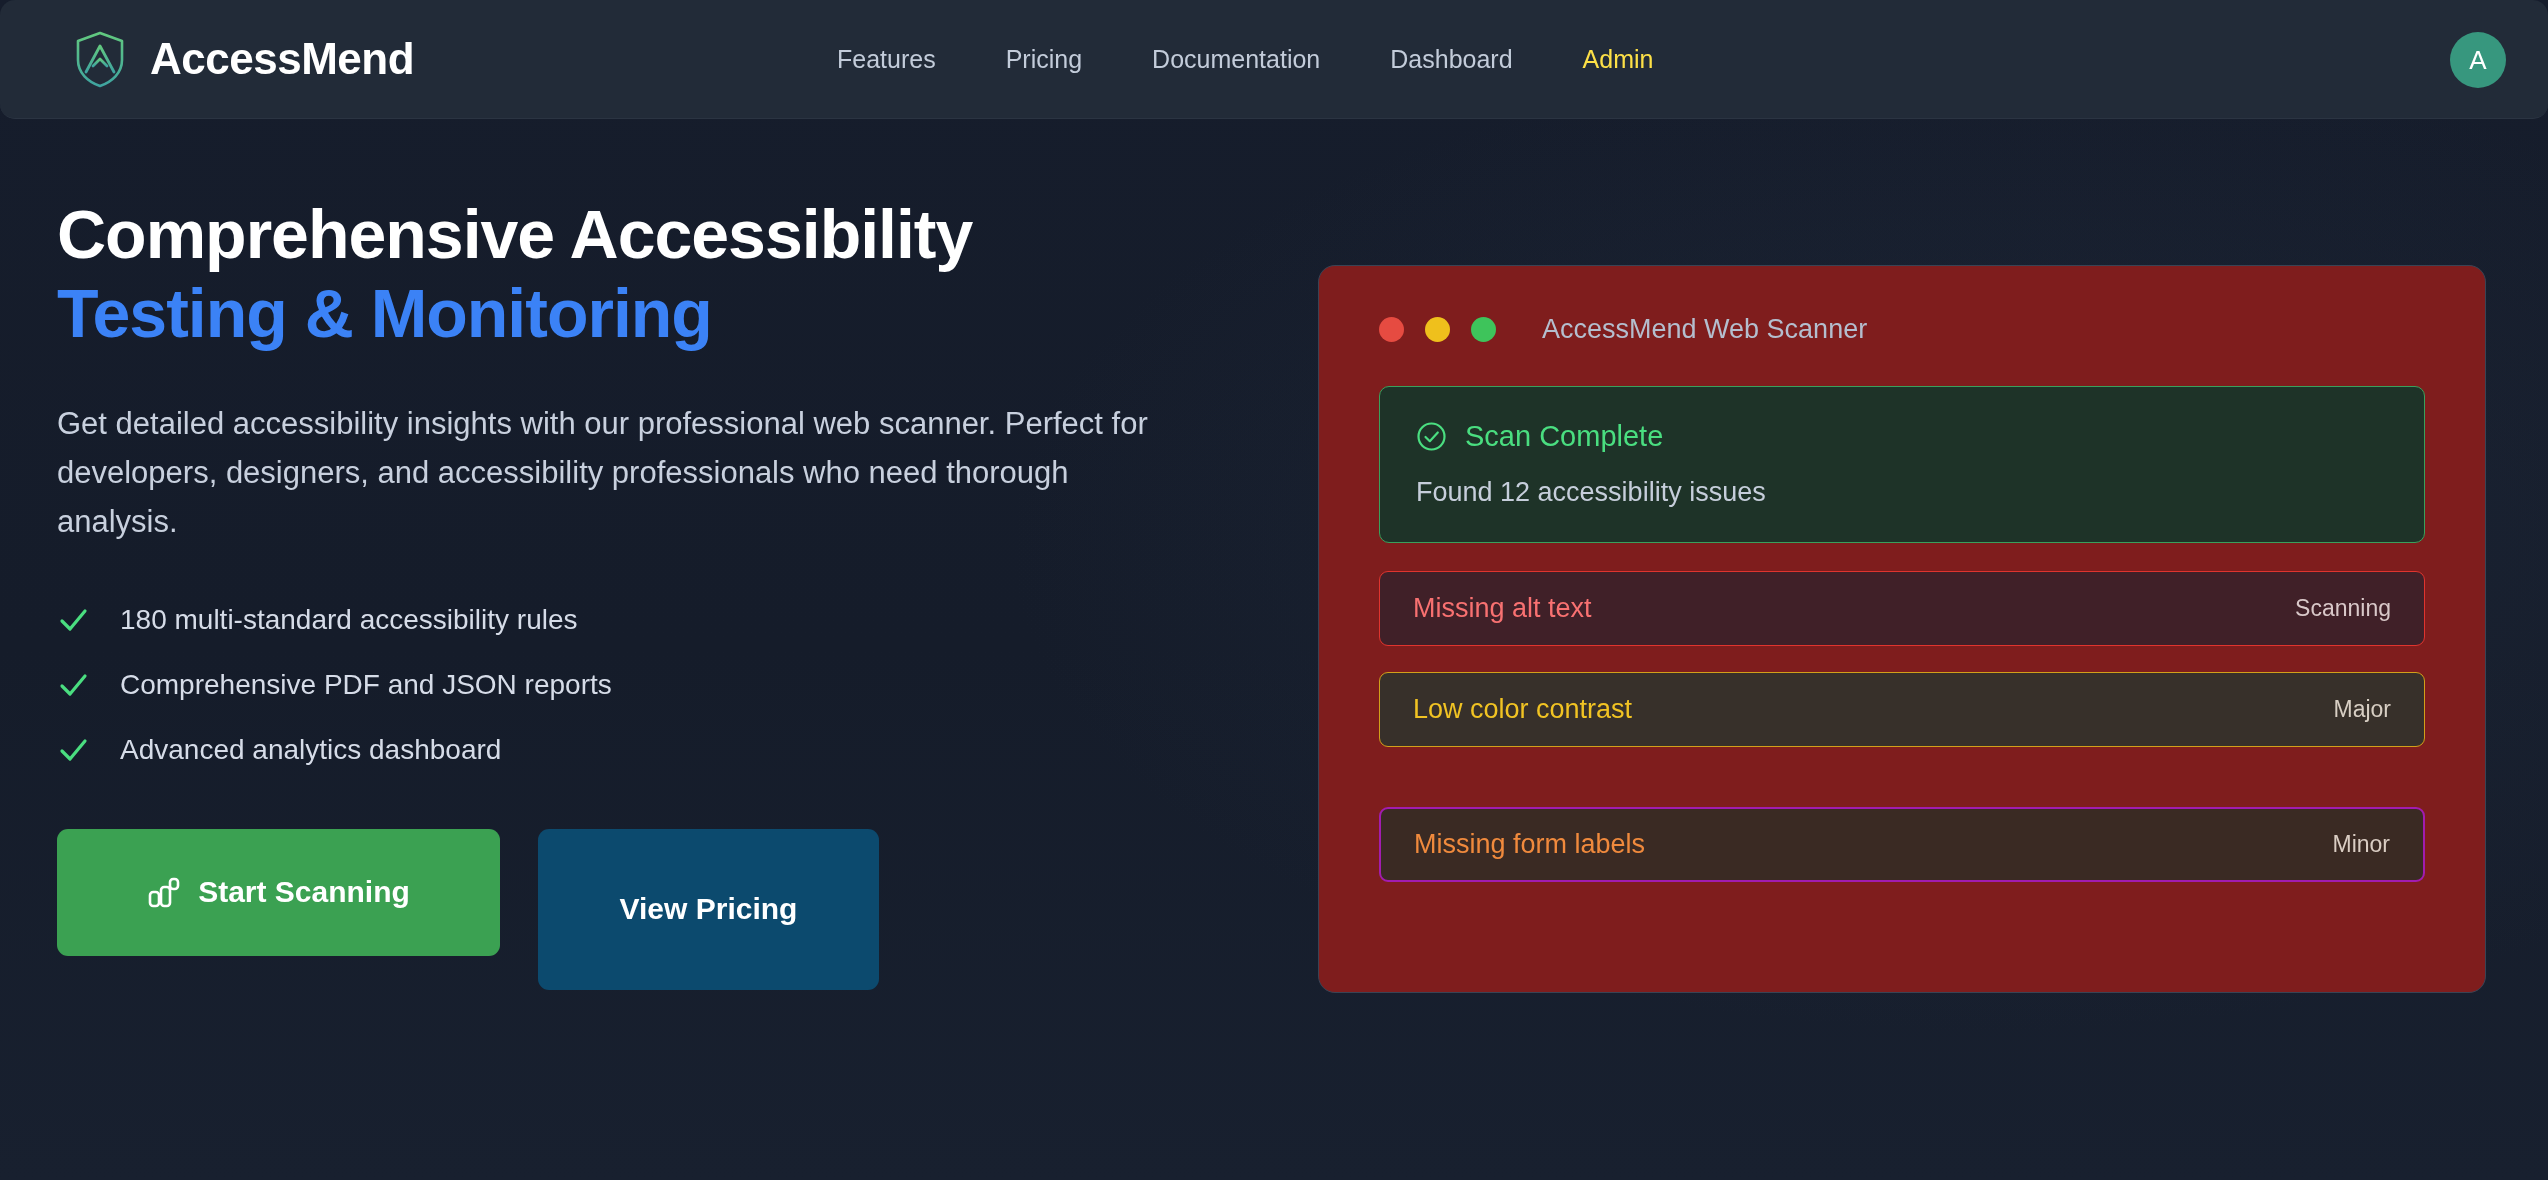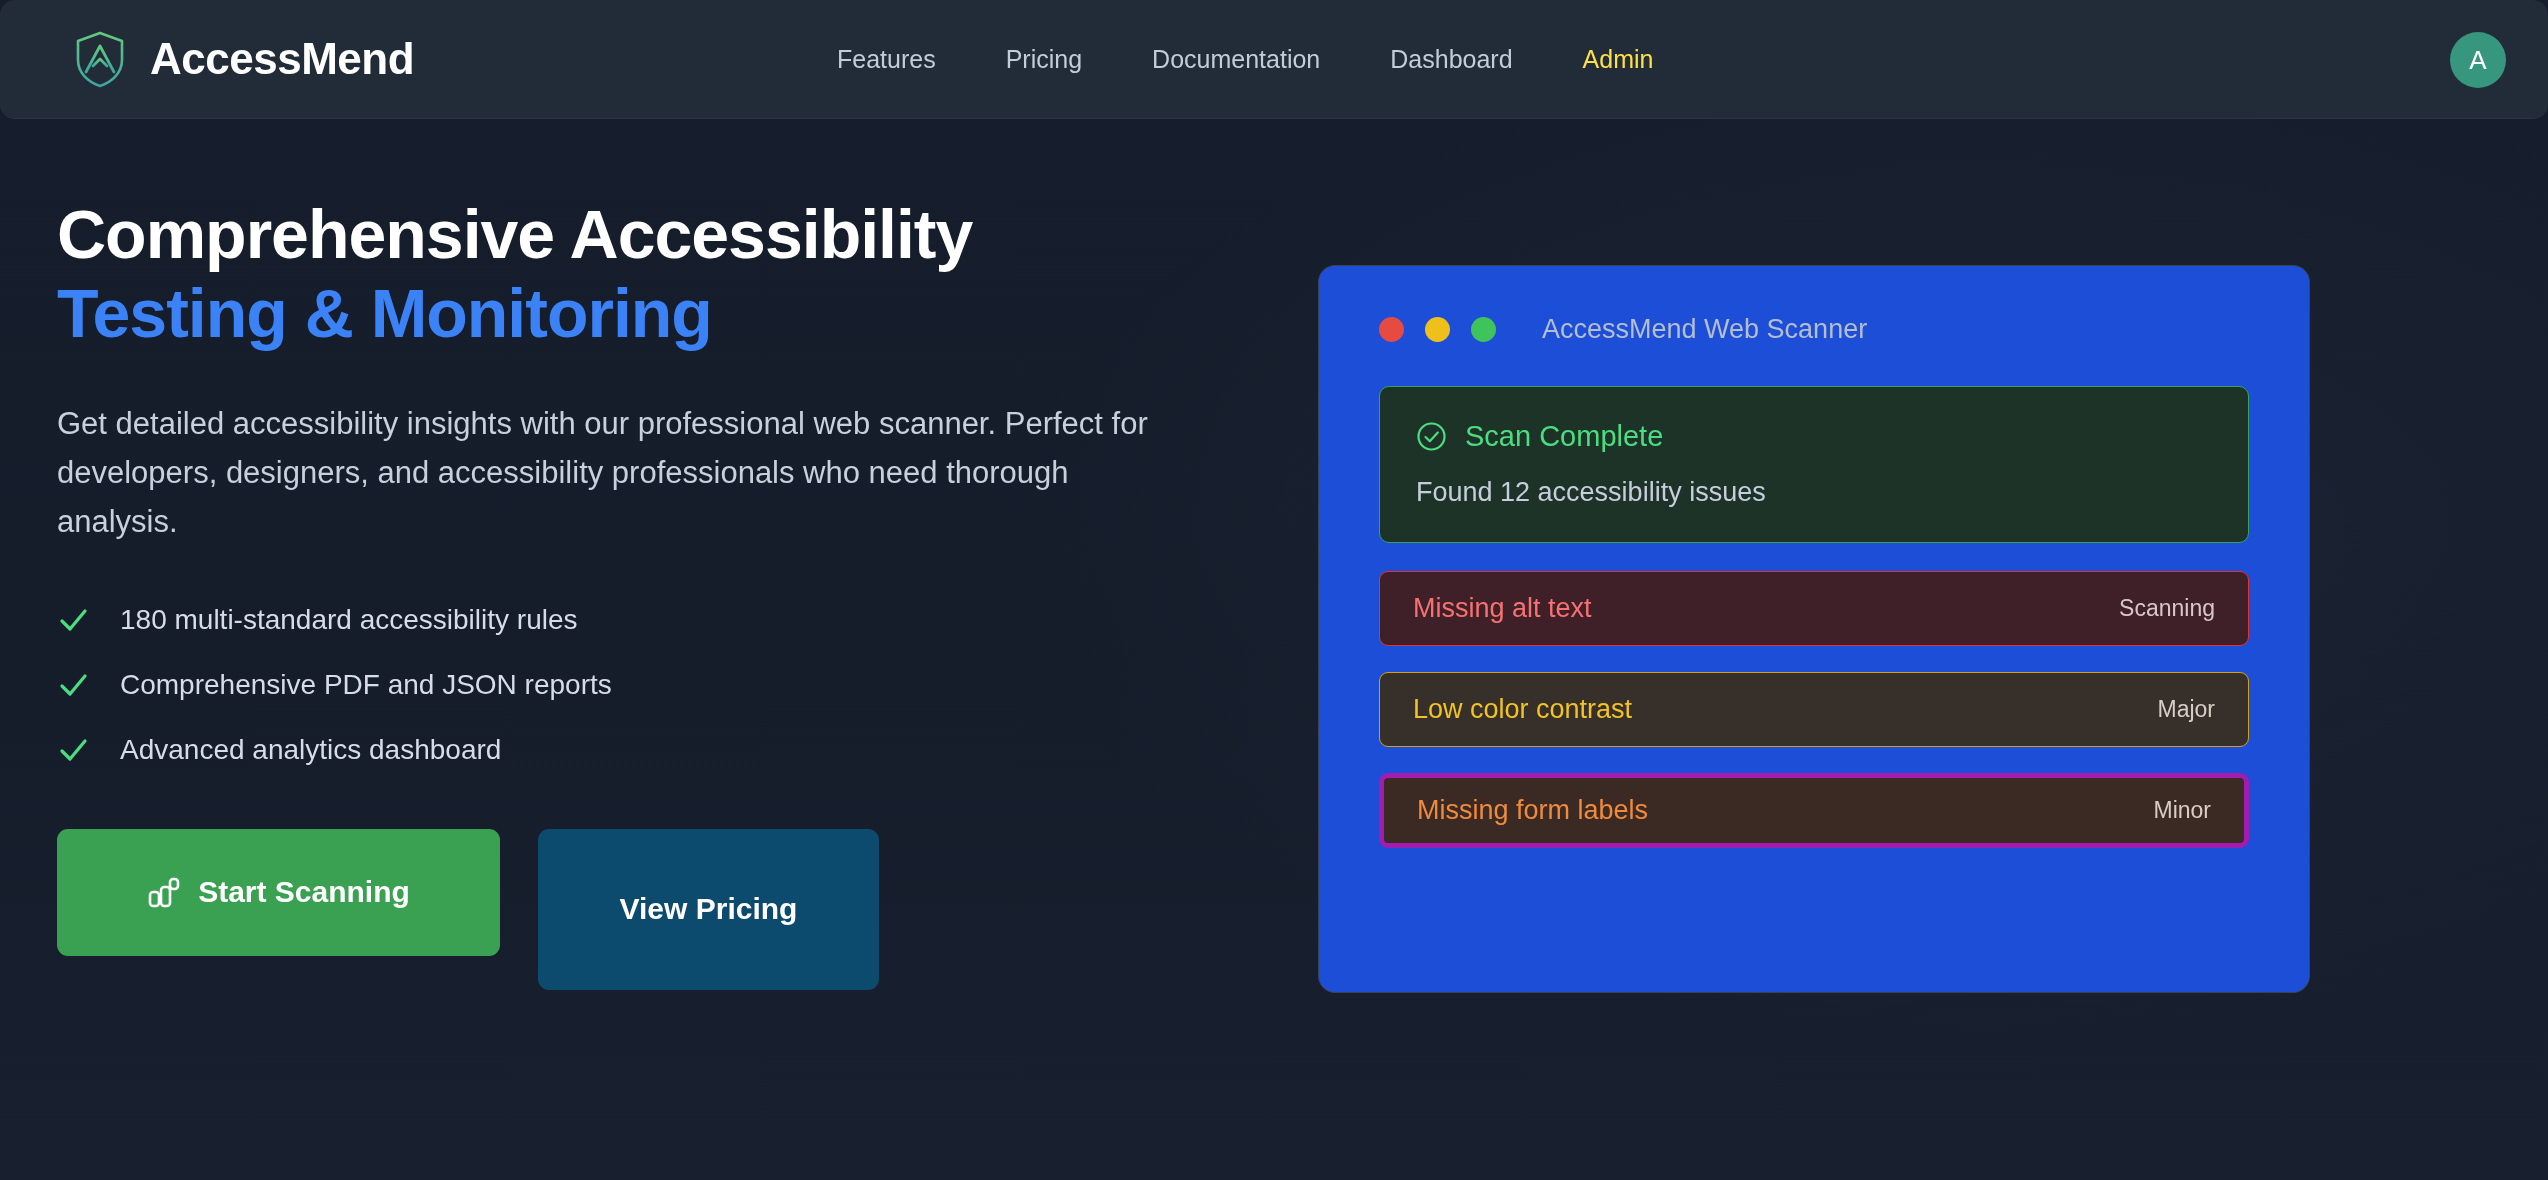--- a/index.html
+++ b/index.html
@@ -158,23 +158,23 @@
     width: 341px;
     height: 161px;
   }
   .scan-icon { width: 33px; height: 33px; display: block; }
 
   
   .scanner-card {
     position: absolute;
     left: 1318px;
     top: 265px;
-    width: 992px;
+    width: 1168px;
     height: 728px;
-    background: #1d4ed8;
+    background: #7f1d1d;
     border: 1px solid #394354;
     border-radius: 17px;
     z-index: 3;
   }
 
   .card-titlebar {
     display: flex;
     align-items: center;
     gap: 21px;
     padding: 48px 0 0 60px;
@@ -229,21 +229,21 @@
   .issue-sev { font-size: 23px; }
 
   .issue-critical { background: #402028; border: 1px solid #e0342e; }
   .issue-critical .issue-label { color: #f87171; }
   .issue-critical .issue-sev { color: #d9c8c9; }
 
   .issue-major { background: #37302a; border: 1px solid #d2a01a; }
   .issue-major .issue-label { color: #f1c323; }
   .issue-major .issue-sev { color: #d8cfc4; }
 
-  .issue-minor { background: #3a2a23; border: 5px solid #a21caf; }
+  .issue-minor { background: #3a2a23; border: 2px solid #a21caf; margin-top: 34px; }
   .issue-minor .issue-label { color: #f08a3d; }
   .issue-minor .issue-sev { color: #dacdc3; }
 </style>
 </head>
 <body>
 
 <div class="page-bg"></div>
 
 <div class="header">
 

